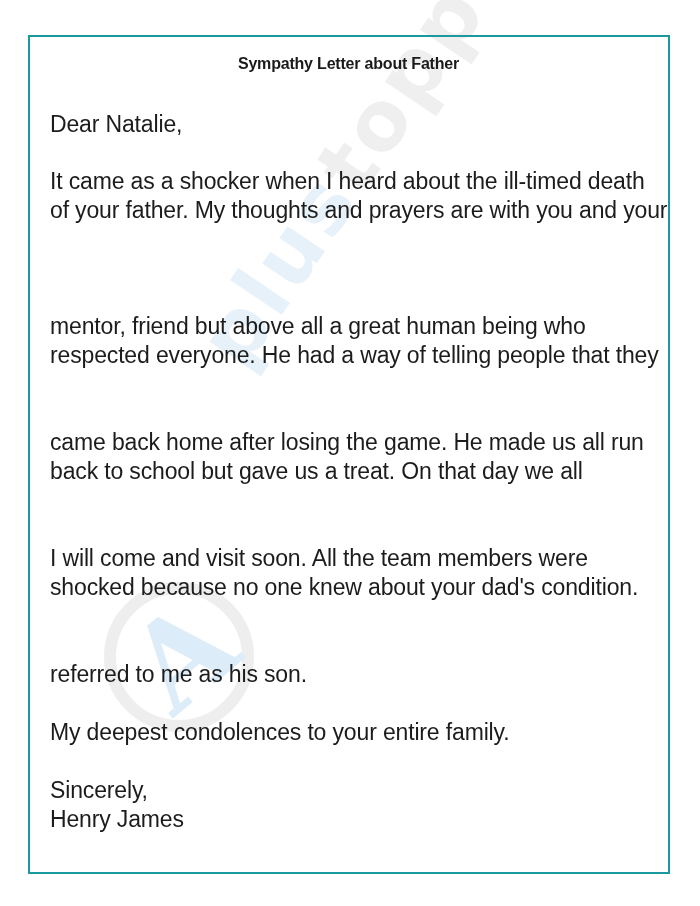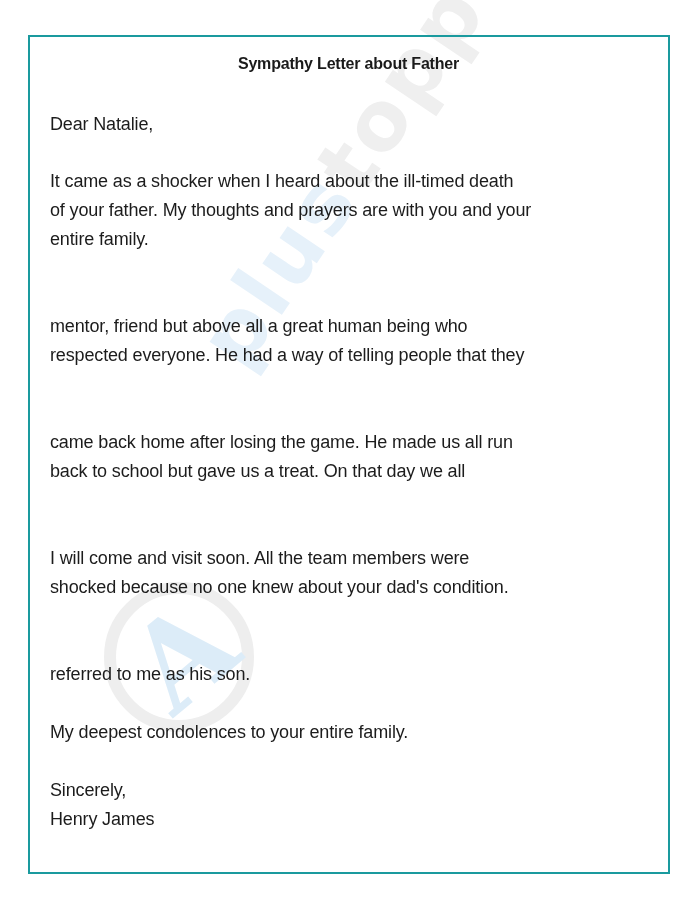--- a/index.html
+++ b/index.html
@@ -9,21 +9,21 @@
     position: absolute; left: 28px; top: 35px; width: 638px; height: 835px;
     border: 2.5px solid #1a9a9e; box-sizing: content-box;
   }
   .title {
     position: absolute; left: 28px; width: 641px; top: 52px; text-align: center;
     font-family: "Liberation Sans", sans-serif; font-weight: bold; font-size: 16px;
     color: #1a1a1a; line-height: 24px; letter-spacing: -0.2px;
   }
   .line {
     position: absolute; left: 50px; white-space: nowrap;
-    font-family: "Liberation Sans", sans-serif; font-size: 18px; color: #1c1c1c;
+    font-family: "Liberation Sans", sans-serif; font-size: 23px; color: #1c1c1c;
     line-height: 26px; letter-spacing: -0.15px;
   }
   .wm { position: absolute; pointer-events: none; }
   .wm-circle {
     left: 104px; top: 582px; width: 150px; height: 150px; border-radius: 50%;
     border: 12px solid #eeeeee; box-sizing: border-box;
   }
   .wm-a {
     left: 136px; top: 592px; width: 90px; height: 130px;
     font-family: "DejaVu Serif", serif; font-size: 120px; font-weight: bold; color: #dcecf8;
@@ -46,21 +46,20 @@
   <div class="wm wm-text"><span>plus</span><span class="grey">topper</span></div>
 
   <div class="frame"></div>
 
   <div class="title">Sympathy Letter about Father</div>
 
   <div class="line" style="top:111px">Dear Natalie,</div>
 
   <div class="line" style="top:168px">It came as a shocker when I heard about the ill-timed death</div>
   <div class="line" style="top:197px">of your father. My thoughts and prayers are with you and your</div>
-  <div class="line" style="top:226px">entire family.</div>
 
   <div class="line" style="top:313px">mentor, friend but above all a great human being who</div>
   <div class="line" style="top:342px">respected everyone. He had a way of telling people that they</div>
   <div class="line" style="top:429px">came back home after losing the game. He made us all run</div>
   <div class="line" style="top:458px">back to school but gave us a treat. On that day we all</div>
 
   <div class="line" style="top:545px">I will come and visit soon. All the team members were</div>
   <div class="line" style="top:574px">shocked because no one knew about your dad's condition.</div>
   <div class="line" style="top:661px">referred to me as his son.</div>
 

